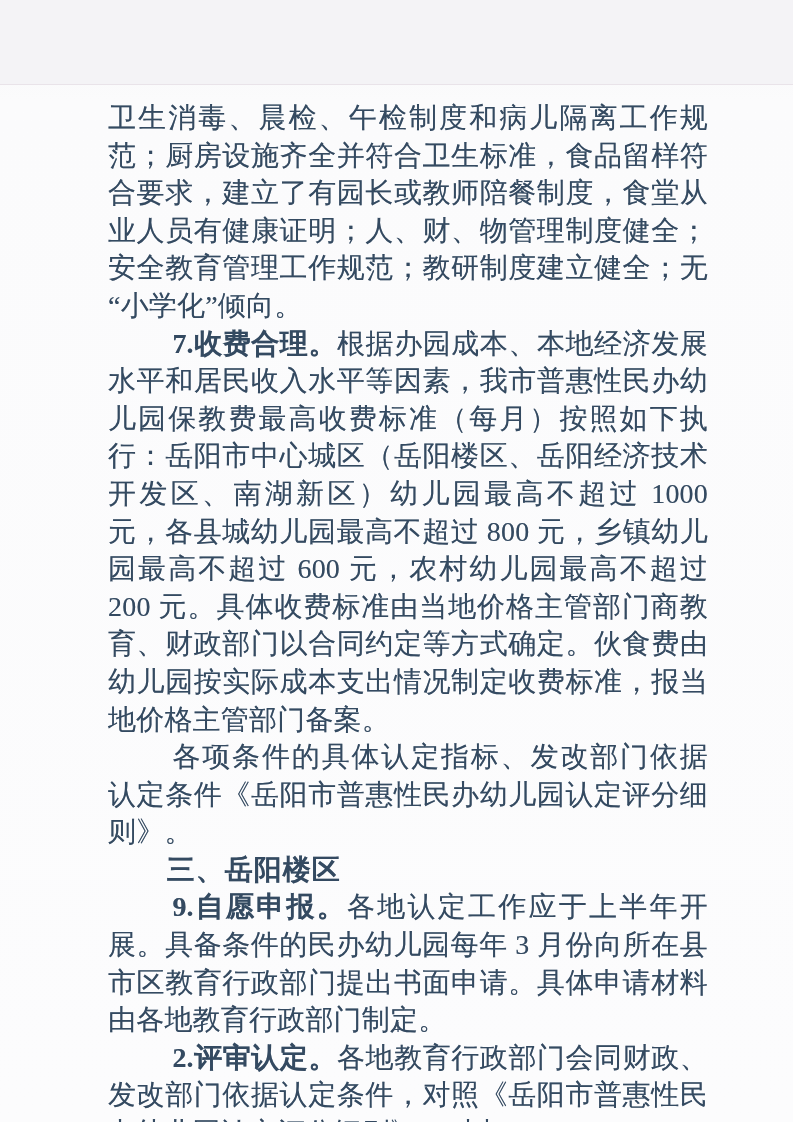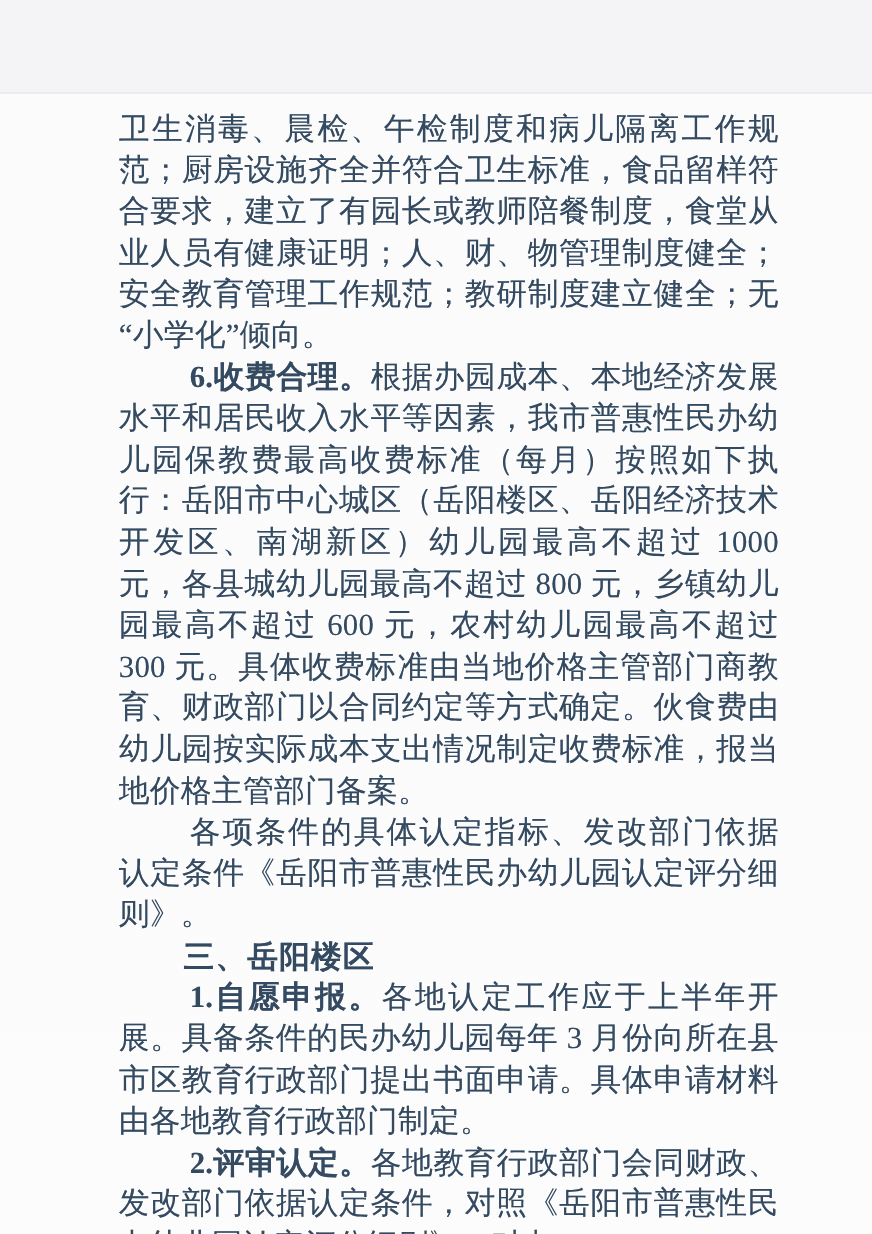--- a/index.html
+++ b/index.html
@@ -54,27 +54,27 @@
 </head>
 <body>
 
 <div class="scan-page">
   <div class="top-band"></div>
 
   <div class="doc-body">
 
     <p class="para">卫生消毒、晨检、午检制度和病儿隔离工作规范；厨房设施齐全并符合卫生标准，食品留样符合要求，建立了有园长或教师陪餐制度，食堂从业人员有健康证明；人、财、物管理制度健全；安全教育管理工作规范；教研制度建立健全；无“小学化”倾向。</p>
 
-    <p class="para indent"><span class="lead">6.收费合理。</span><span>根据办园成本、本地经济发展水平和居民收入水平等因素，我市普惠性民办幼儿园保教费最高收费标准（每月）按照如下执行：岳阳市中心城区（岳阳楼区、岳阳经济技术开发区、南湖新区）幼儿园最高不超过 1000 元，各县城幼儿园最高不超过 800 元，乡镇幼儿园最高不超过 600 元，农村幼儿园最高不超过 300 元。具体收费标准由当地价格主管部门商教育、财政部门以合同约定等方式确定。伙食费由幼儿园按实际成本支出情况制定收费标准，报当地价格主管部门备案。</span></p>
+    <p class="para indent"><span class="lead">7.收费合理。</span><span>根据办园成本、本地经济发展水平和居民收入水平等因素，我市普惠性民办幼儿园保教费最高收费标准（每月）按照如下执行：岳阳市中心城区（岳阳楼区、岳阳经济技术开发区、南湖新区）幼儿园最高不超过 1000 元，各县城幼儿园最高不超过 800 元，乡镇幼儿园最高不超过 600 元，农村幼儿园最高不超过 200 元。具体收费标准由当地价格主管部门商教育、财政部门以合同约定等方式确定。伙食费由幼儿园按实际成本支出情况制定收费标准，报当地价格主管部门备案。</span></p>
 
 
     <p class="para indent">各项条件的具体认定指标、发改部门依据认定条件《岳阳市普惠性民办幼儿园认定评分细则》。</p>
 
     <p class="section-heading">三、岳阳楼区</p>
 
-    <p class="para indent"><span class="lead">1.自愿申报。</span><span>各地认定工作应于上半年开展。具备条件的民办幼儿园每年 3 月份向所在县市区教育行政部门提出书面申请。具体申请材料由各地教育行政部门制定。</span></p>
+    <p class="para indent"><span class="lead">9.自愿申报。</span><span>各地认定工作应于上半年开展。具备条件的民办幼儿园每年 3 月份向所在县市区教育行政部门提出书面申请。具体申请材料由各地教育行政部门制定。</span></p>
 
     <p class="para indent"><span class="lead">2.评审认定。</span><span>各地教育行政部门会同财政、发改部门依据认定条件，对照《岳阳市普惠性民办幼儿园认定评分细则》，对申</span></p>
 
   </div>
 
   <div class="page-number">4</div>
 </div>
 
 </body></html>

